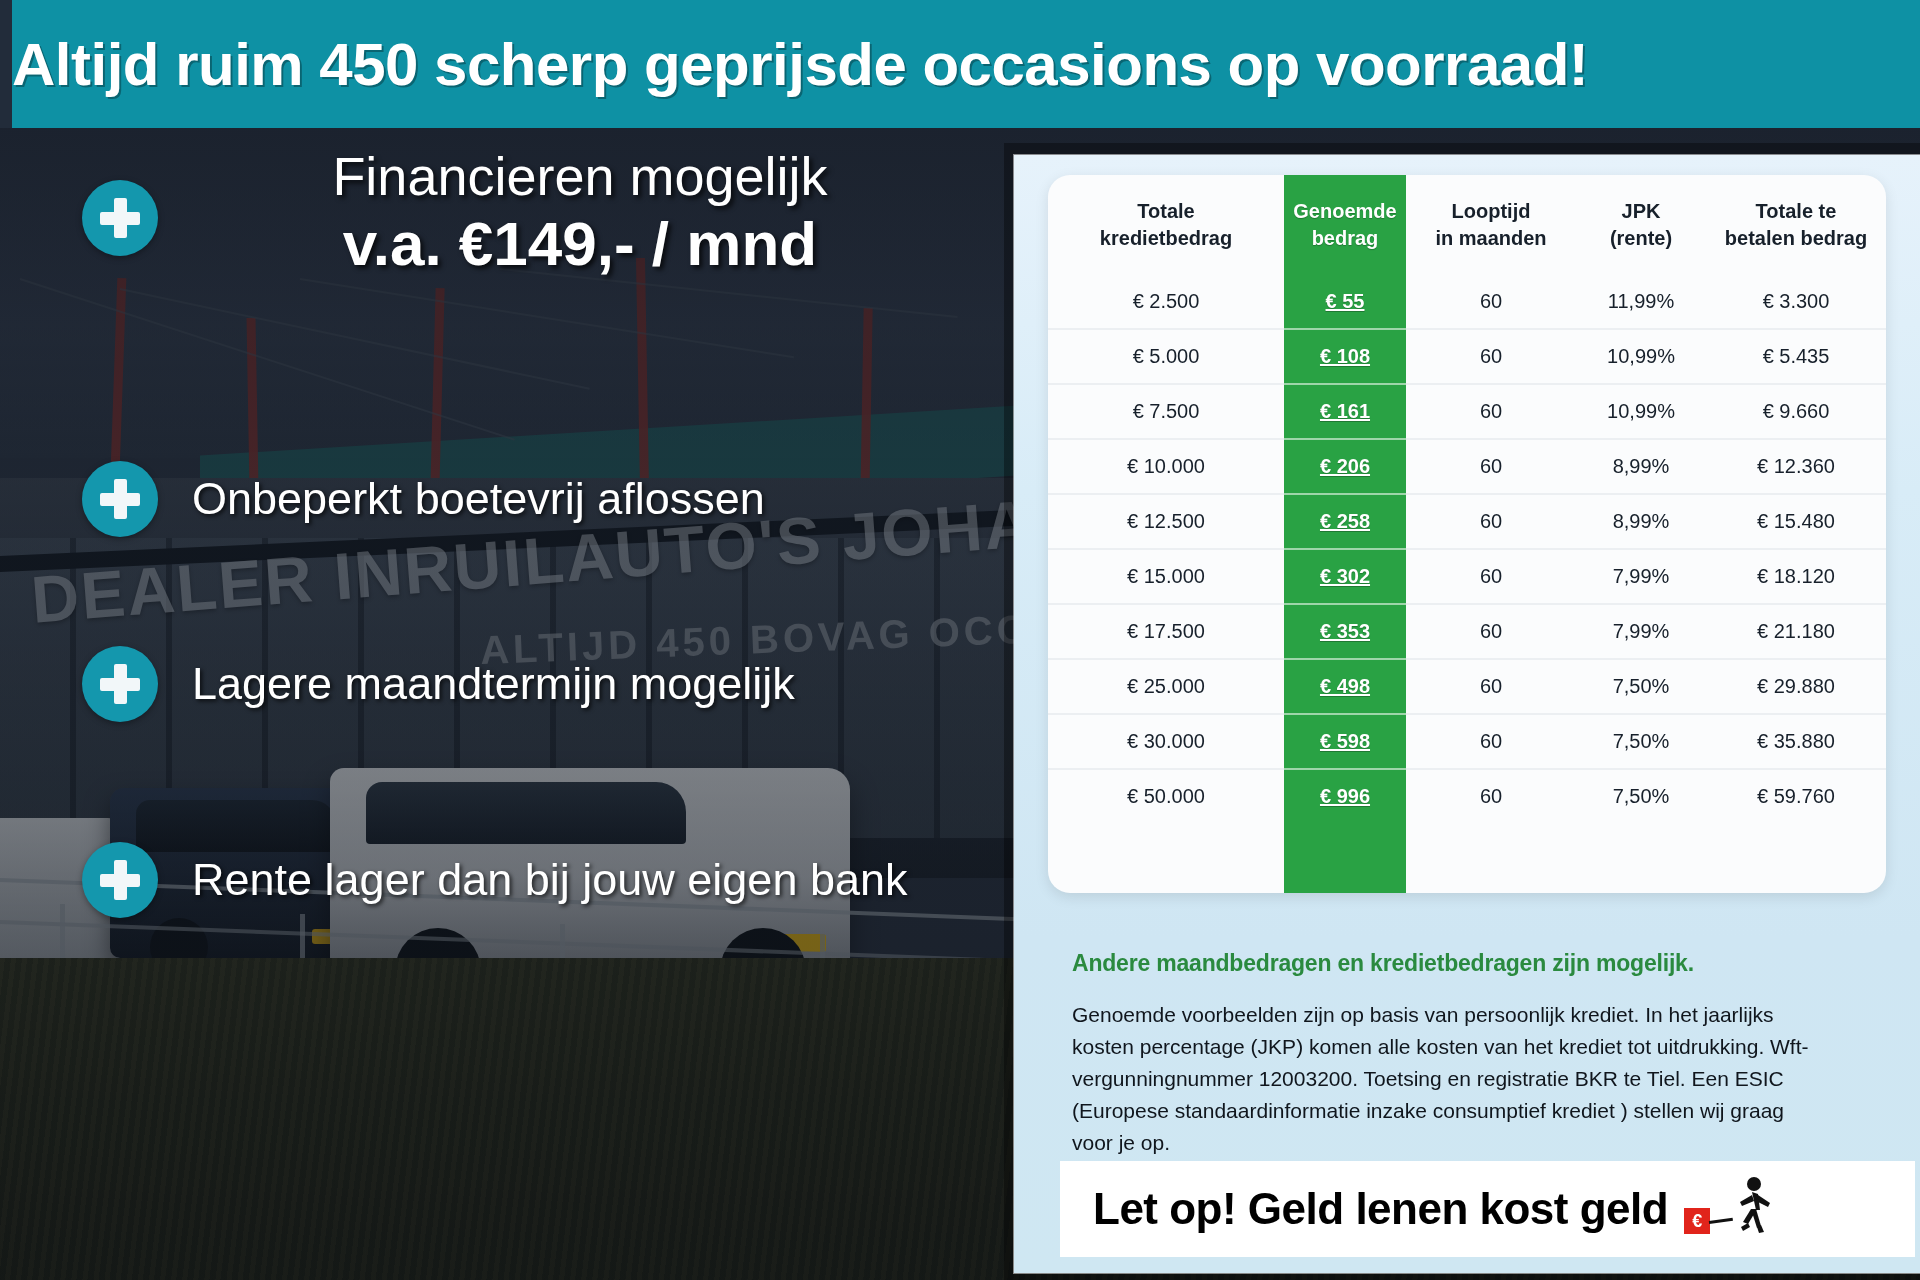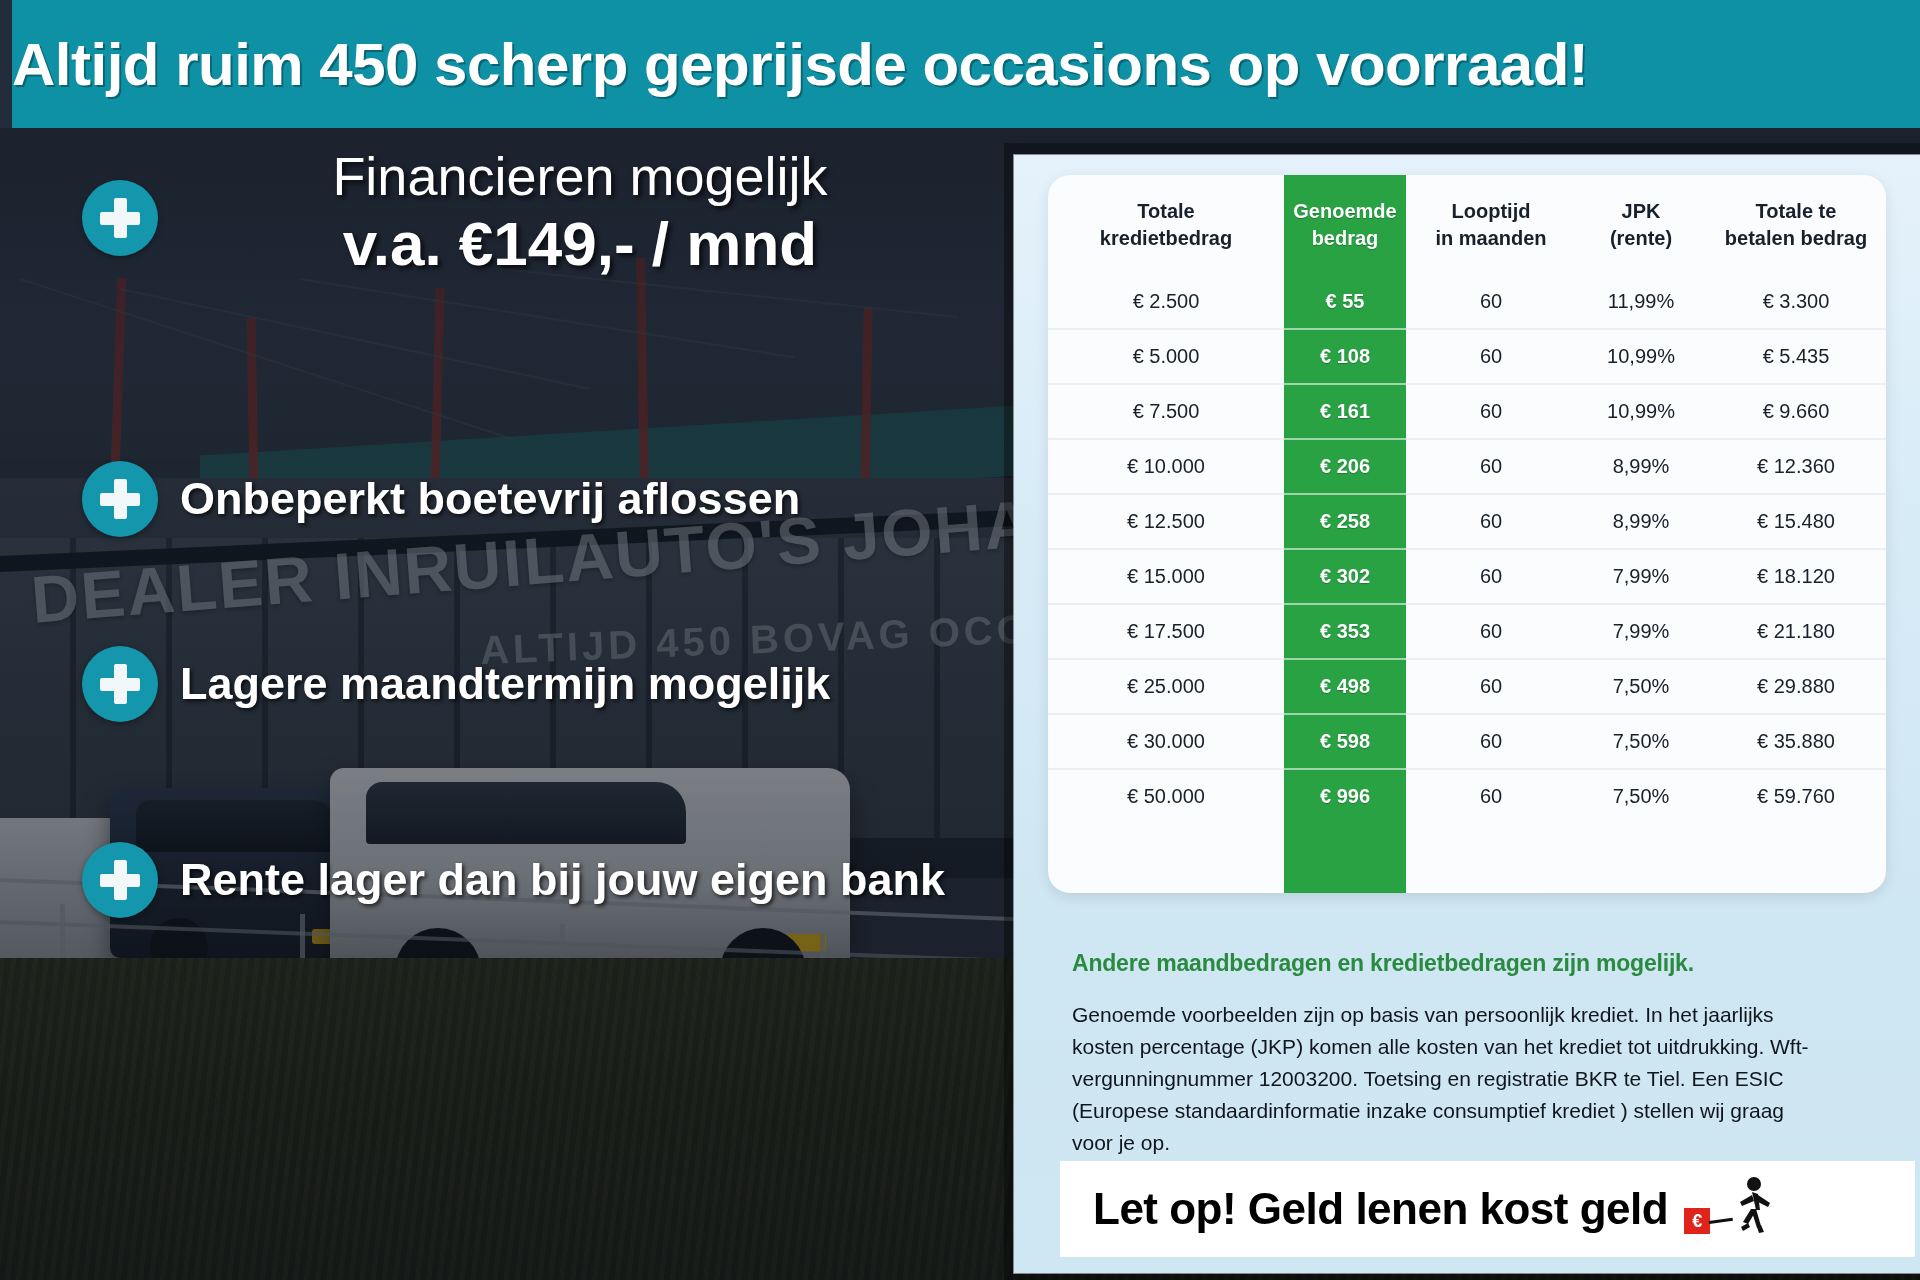--- a/index.html
+++ b/index.html
@@ -102,21 +102,21 @@
     background:#1497ad;position:relative;
     box-shadow:0 2px 6px rgba(0,0,0,.35);
   }
   .plus::before,.plus::after{
     content:"";position:absolute;background:#f2f7f9;border-radius:2px;
   }
   .plus::before{left:50%;top:18px;width:13px;height:40px;margin-left:-6.5px;}
   .plus::after{top:50%;left:18px;height:13px;width:40px;margin-top:-6.5px;}
 
   .feat-text{
-    margin-left:22px;color:#ffffff;font-size:45px;font-weight:700;
+    margin-left:34px;color:#ffffff;font-size:45px;font-weight:400;
     text-shadow:2px 2px 4px rgba(0,0,0,.75);white-space:nowrap;
   }
   .headline-wrap{position:absolute;left:150px;top:20px;width:860px;text-align:center;}
   .headline1{color:#ffffff;font-size:54px;font-weight:400;line-height:1.05;
     text-shadow:3px 3px 5px rgba(0,0,0,.75);white-space:nowrap;}
   .headline2{color:#ffffff;font-size:62px;font-weight:bold;line-height:1.25;
     text-shadow:3px 3px 5px rgba(0,0,0,.75);white-space:nowrap;}
 
   
   .panel{
@@ -147,21 +147,21 @@
   table.rates col.c1{width:236px;}
   table.rates col.c2{width:122px;}
   table.rates col.c3{width:170px;}
   table.rates col.c4{width:130px;}
   table.rates col.c5{width:180px;}
   table.rates th.green,table.rates td.green{
     color:#ffffff;font-weight:bold;
     text-shadow:0 1px 1px rgba(0,0,0,.25);
   }
   table.rates tbody tr td{border-top:2px solid #eceff2;}
-  table.rates tbody tr td.green{border-top:2px solid rgba(255,255,255,.55);}
+  table.rates tbody tr td.green{border-top:2px solid rgba(255,255,255,.55);text-decoration:underline;}
   table.rates tbody tr:first-child td{border-top:none;}
 
   
   .disc{
     position:absolute;left:58px;top:795px;width:810px;
   }
   .disc-title{
     color:#2a8a3f;font-size:23px;font-weight:bold;margin-bottom:22px;
     letter-spacing:-.2px;
   }

